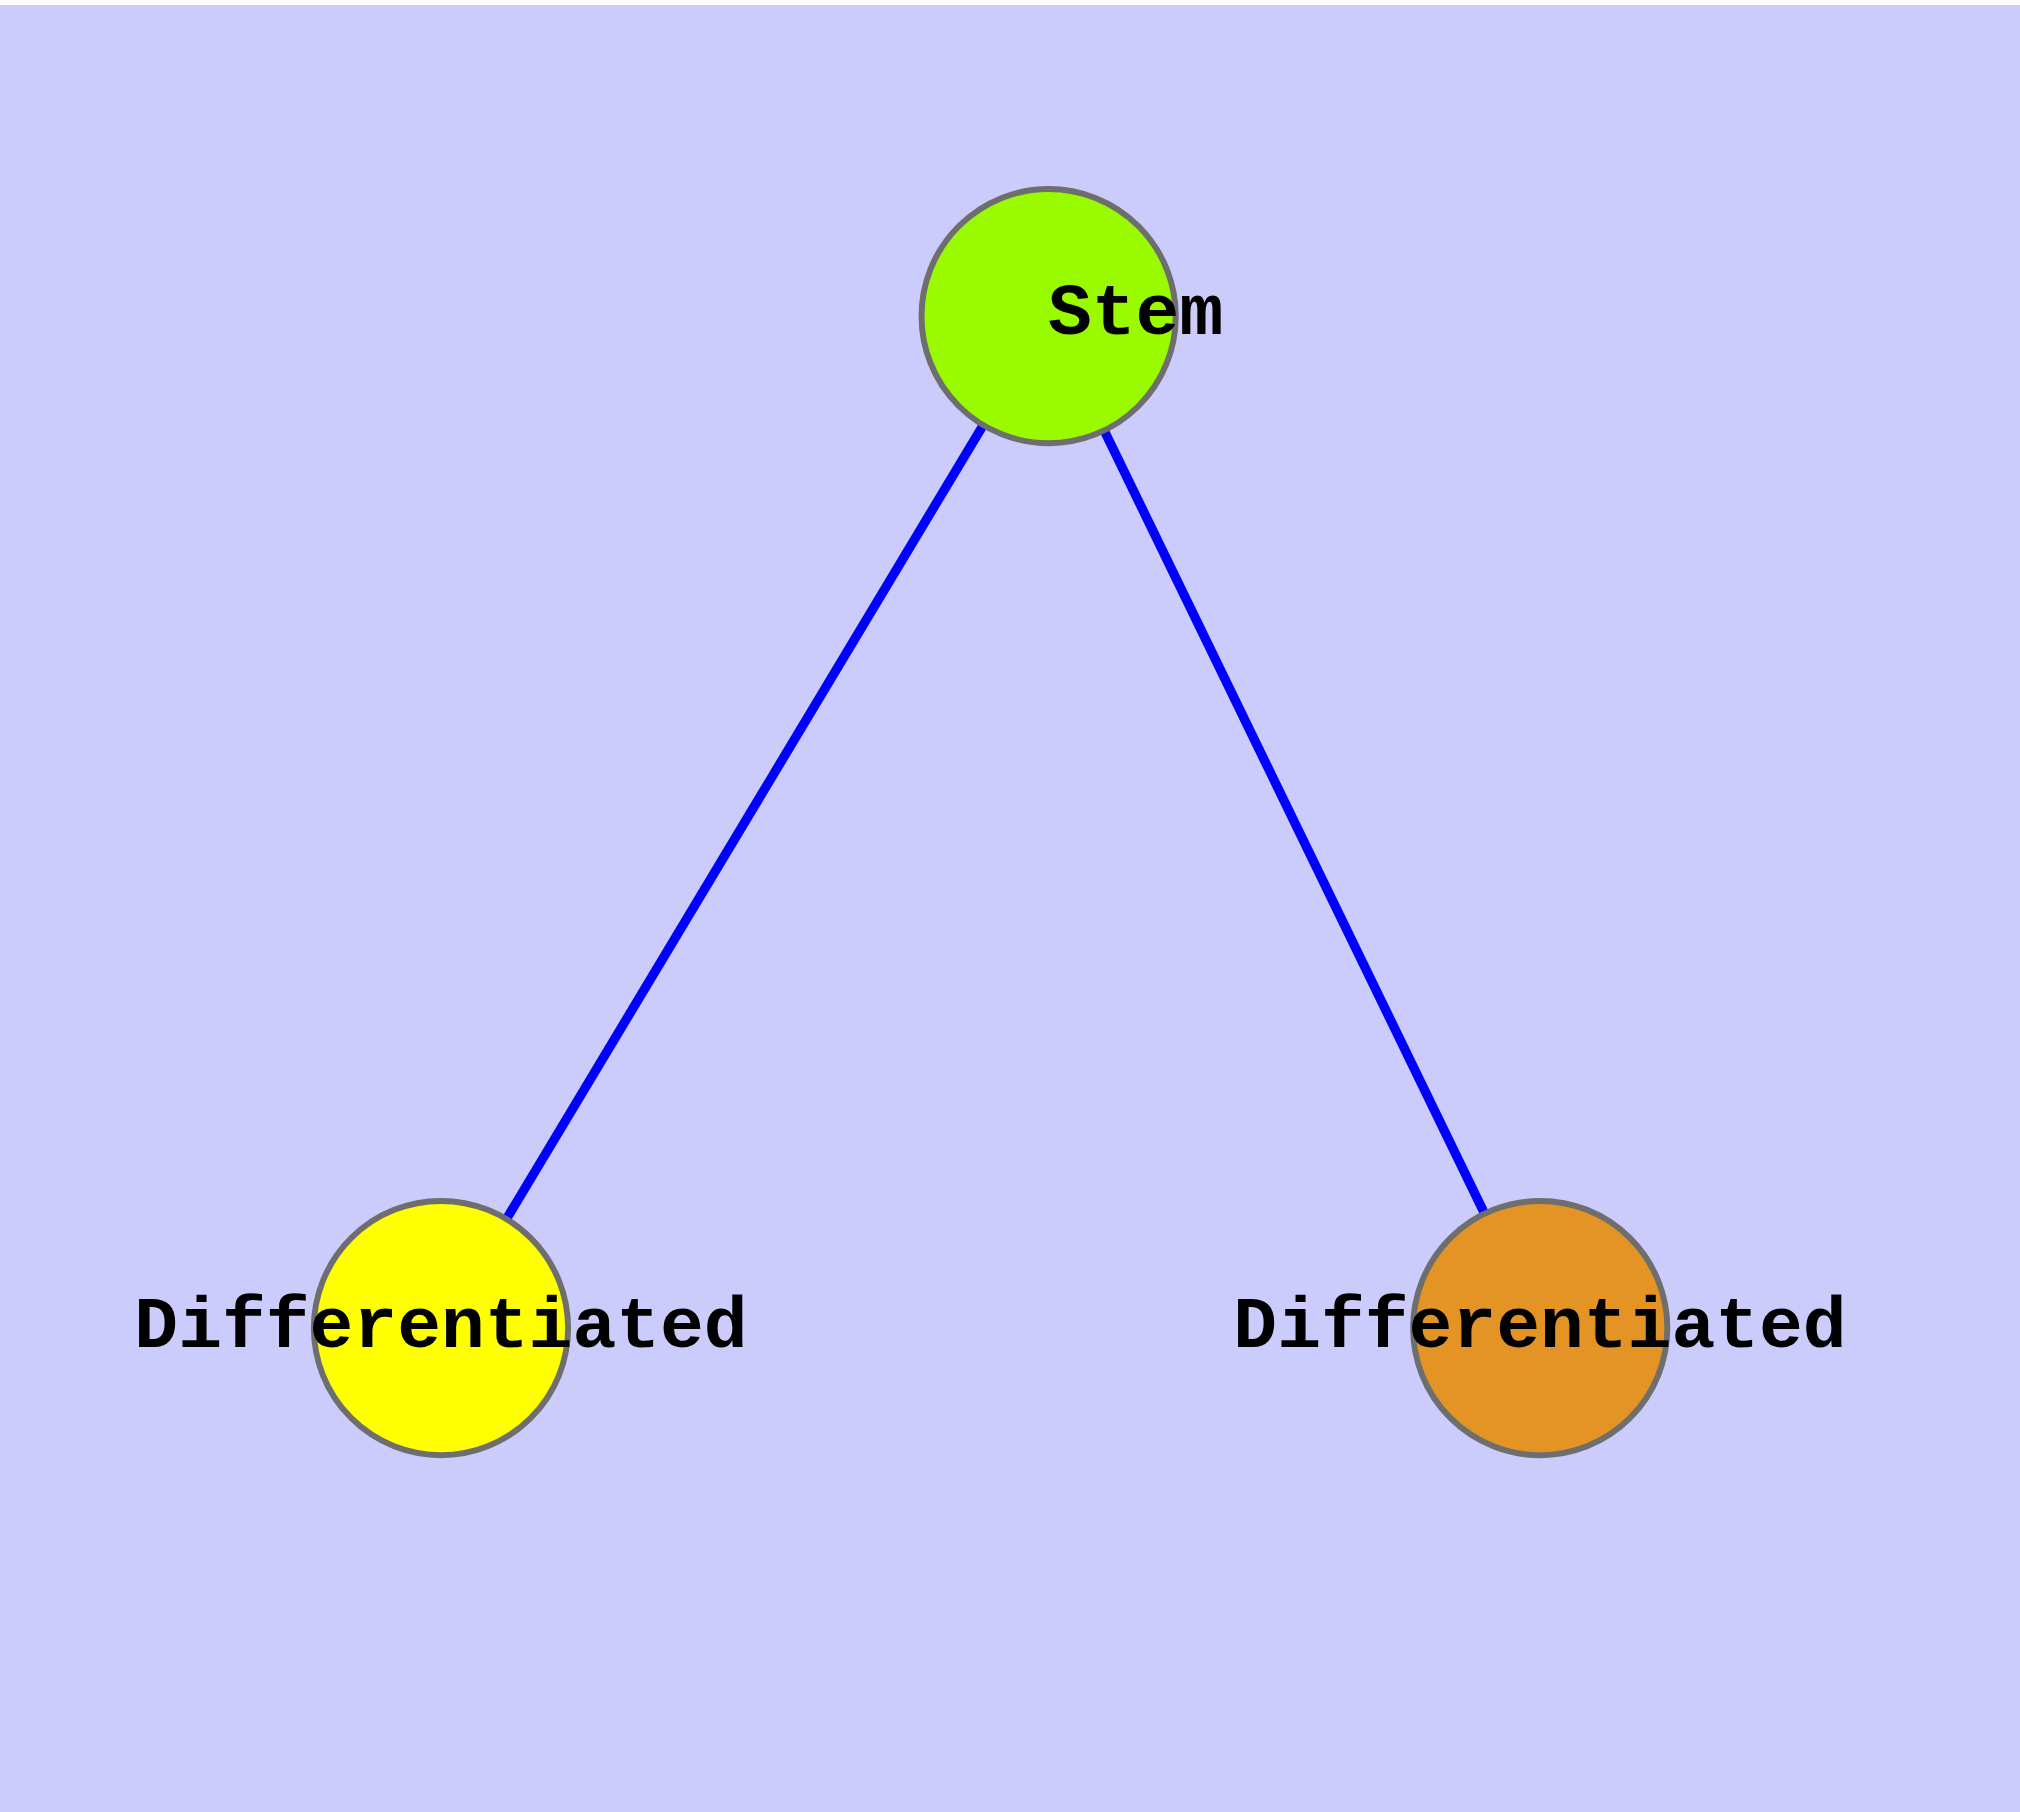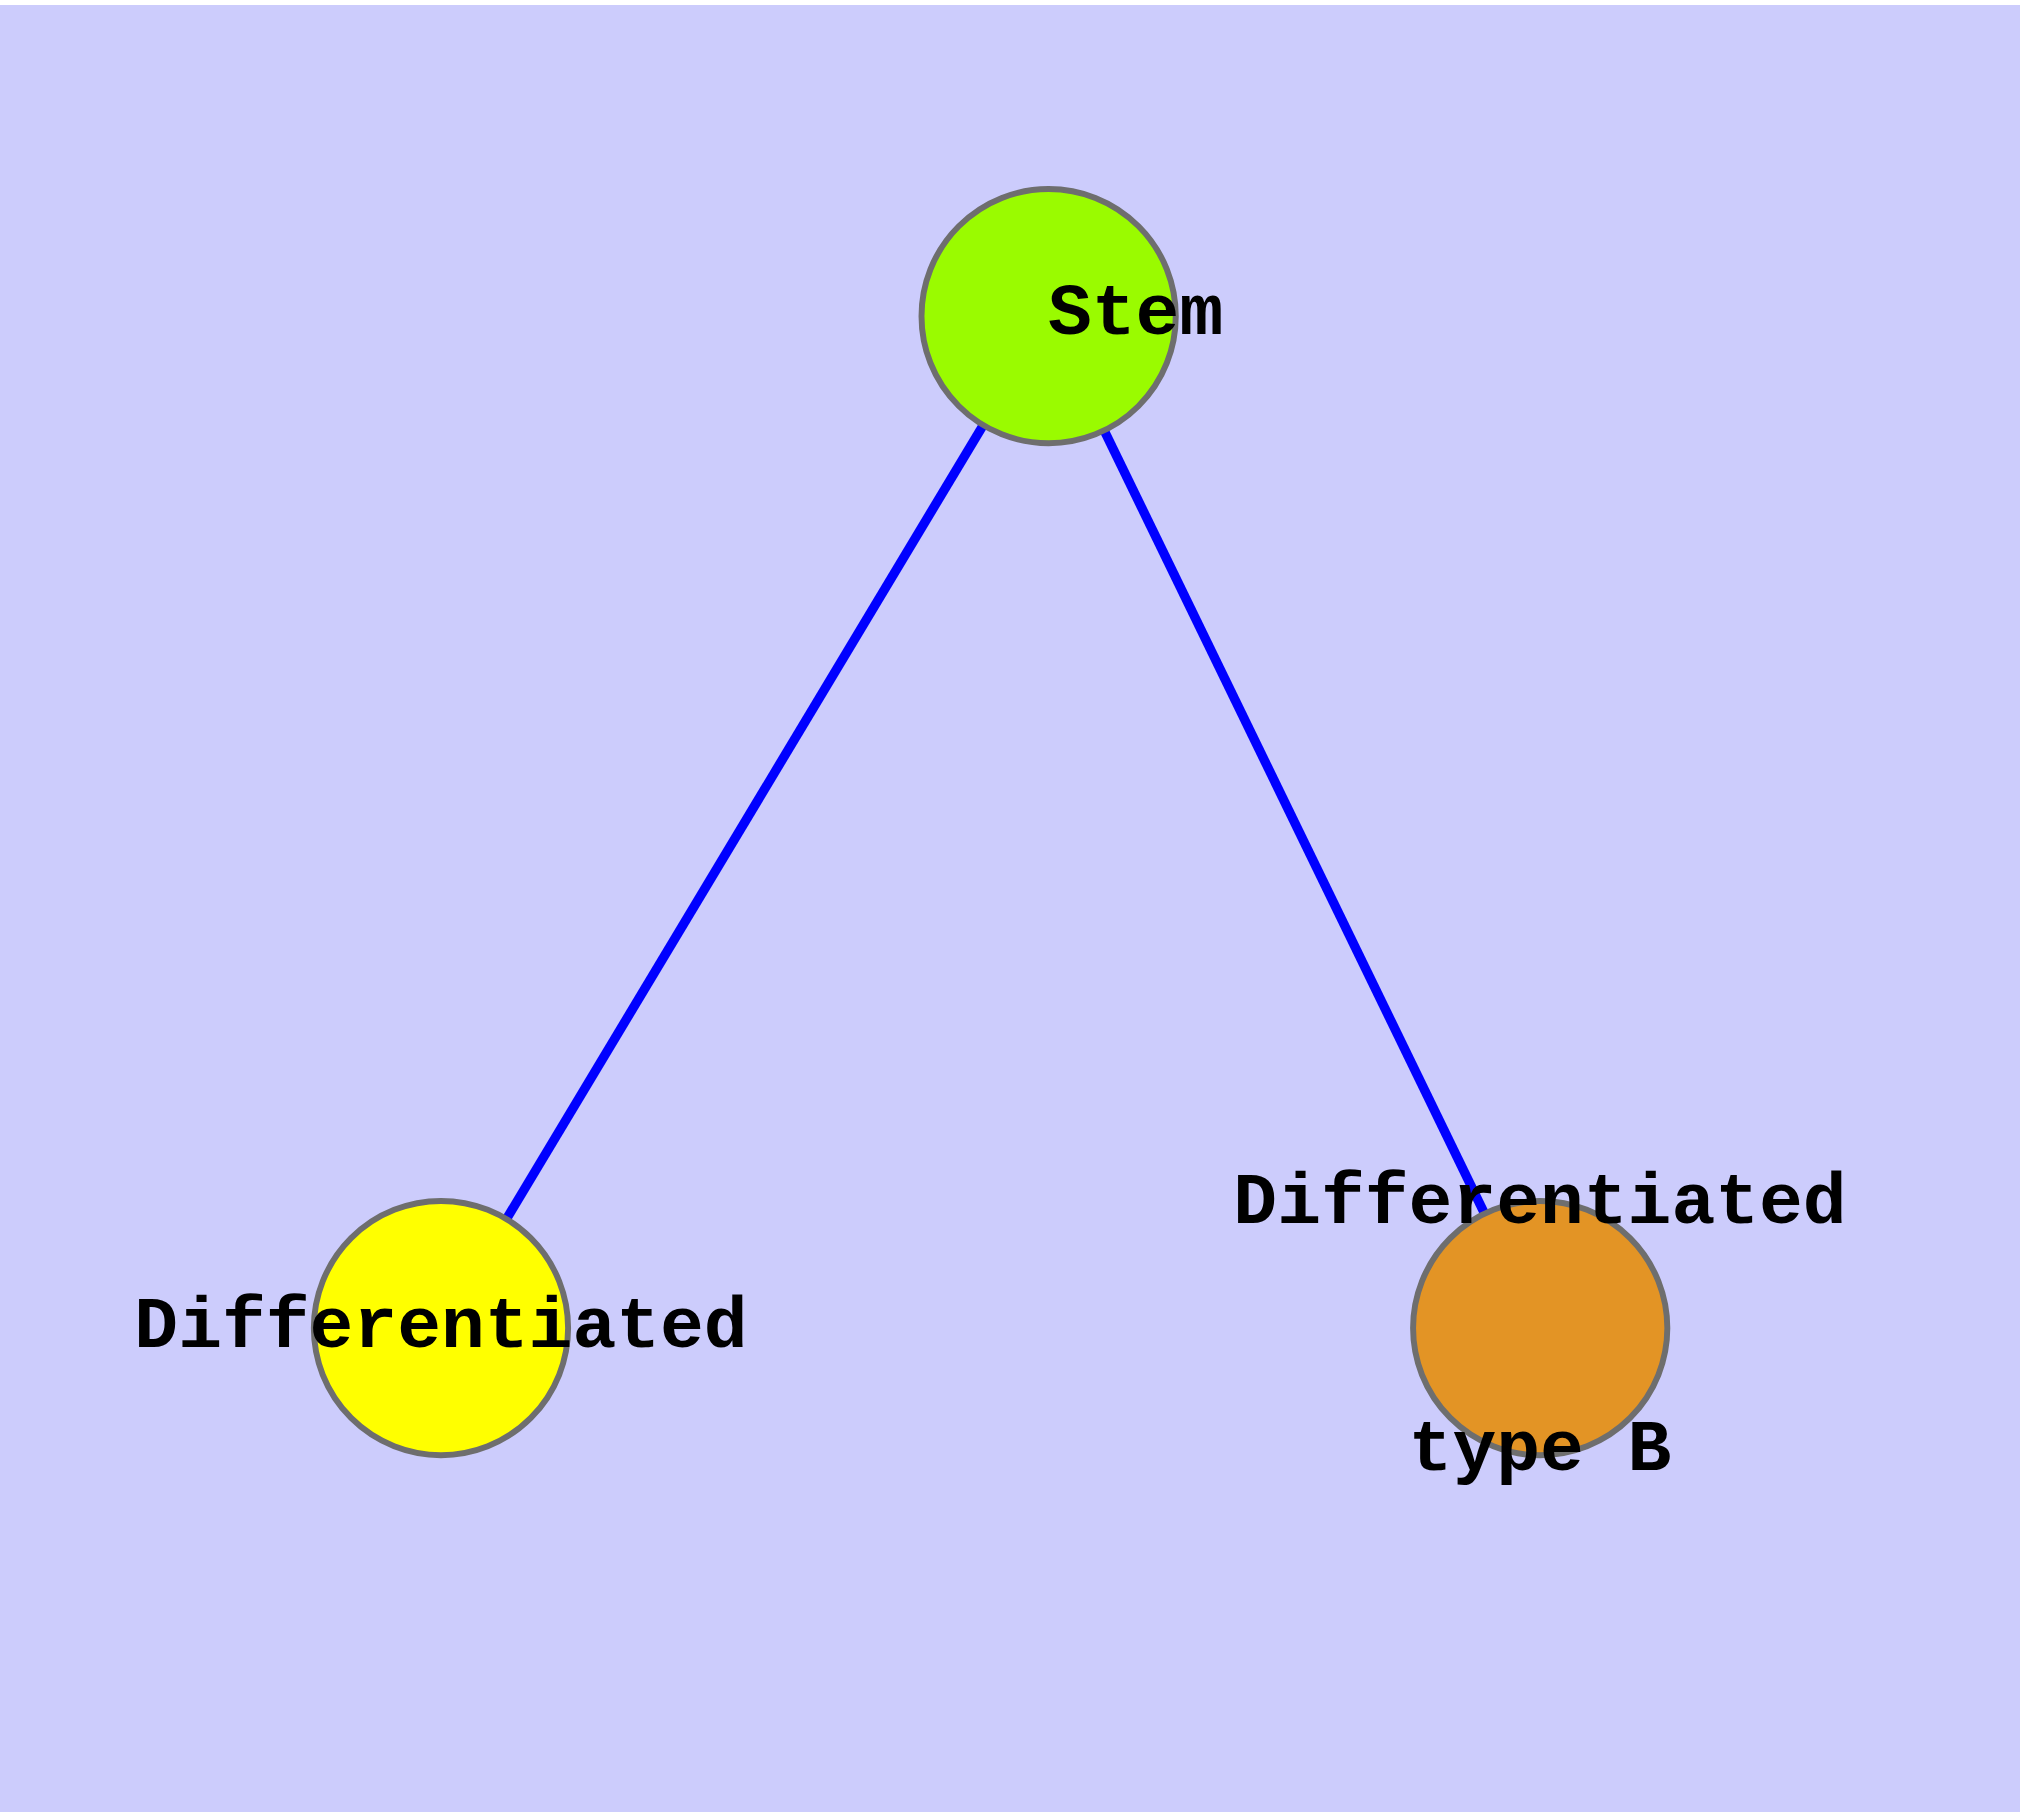--- a/index.html
+++ b/index.html
@@ -66,17 +66,16 @@
   <div class="node-label label-stem" style="left:1048px; top:316px;">
     <span>Stem</span>
   </div>
 
   <div class="node-label label-type-a" style="left:441px; top:1328px;">
     <div>Differentiated</div>
   </div>
 
   <div class="node-label label-type-b" style="left:1540px; top:1328px;">
     <div>Differentiated</div>
-    <div>type B</div>
   </div>
 
 </div>
 
 
 </body></html>

